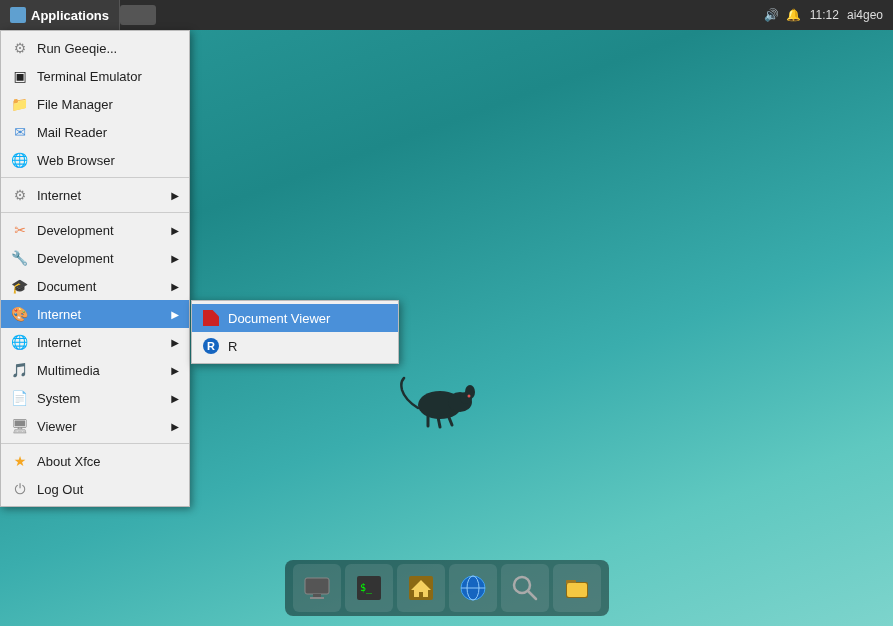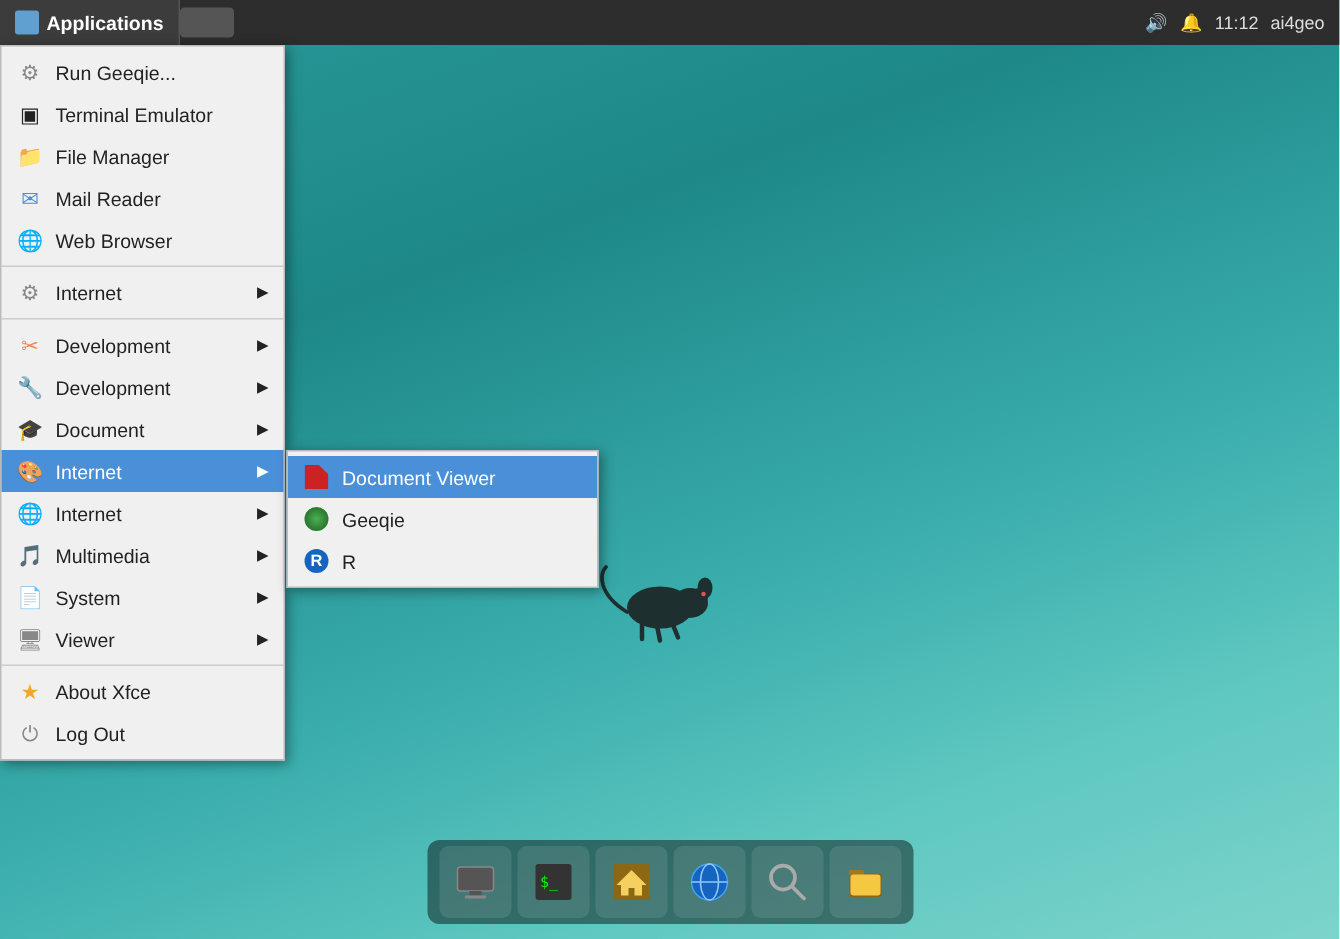--- a/index.html
+++ b/index.html
@@ -282,26 +282,20 @@
 
       <div class="submenu">
         <div class="submenu-item highlighted">
           <span class="item-icon">
             <span class="docviewer-icon"></span>
           </span>
           <span>Document Viewer</span>
         </div>
         <div class="submenu-item">
           <span class="item-icon">
-            <span class="geeqie-icon"></span>
-          </span>
-          <span>Geeqie</span>
-        </div>
-        <div class="submenu-item">
-          <span class="item-icon">
             <span class="r-icon">R</span>
           </span>
           <span>R</span>
         </div>
       </div>
     </div>
 
     <div class="menu-item">
       <span class="item-icon icon-internet">🌐</span>
       <span>Internet</span>

